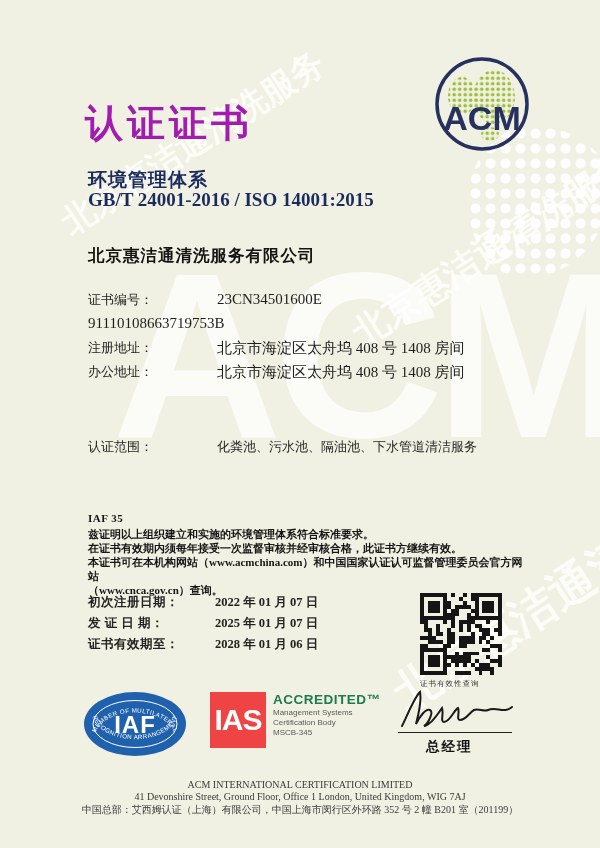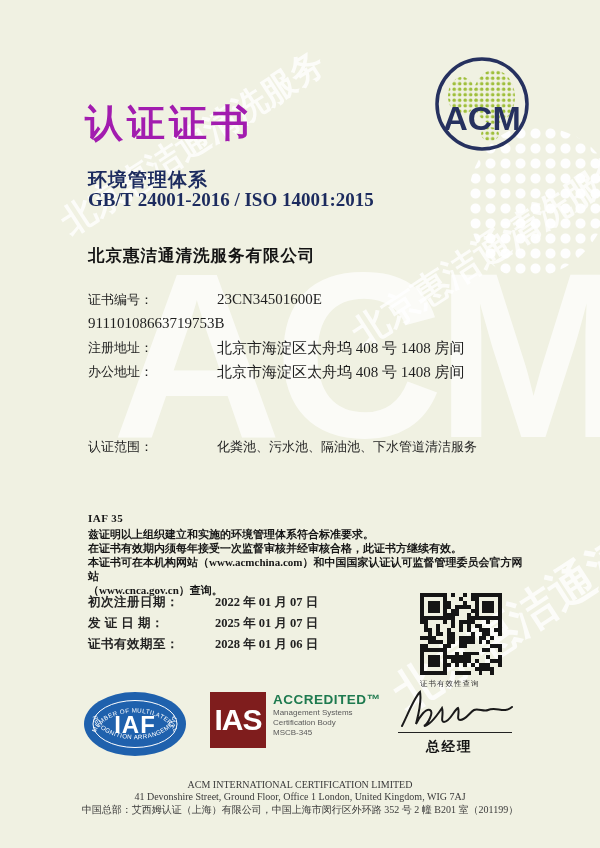--- a/index.html
+++ b/index.html
@@ -59,21 +59,21 @@
 
   .qr-block { left:420px; top:593px; width:82px; }
   .qr { width:82px; height:82px; display:grid; grid-template-columns:repeat(21,1fr); grid-template-rows:repeat(21,1fr); }
   .qr .on { background:#151515; }
   .qr-caption { margin-top:4px; font-size:7.5px; color:#333; letter-spacing:1px; }
 
   .iaf-logo { left:82px; top:690px; width:106px; height:68px; }
 
   .ias-block { left:210px; top:692px; display:flex; align-items:flex-start; }
   .ias-square {
-    width:56px; height:56px; background:#7f1d1d; color:#fff;
+    width:56px; height:56px; background:#ef4444; color:#fff;
     font-family:"Liberation Sans", sans-serif; font-weight:bold; font-size:30px;
     display:flex; align-items:center; justify-content:center; letter-spacing:-1px;
   }
   .ias-text { margin-left:7px; font-family:"Liberation Sans", sans-serif; }
   .ias-text .accredited { color:#1e7a4f; font-weight:bold; font-size:13.5px; letter-spacing:0.5px; line-height:16px; }
   .ias-text .sub { color:#5a5a5a; font-size:8px; line-height:10px; }
 
   .sig-block { left:398px; top:686px; width:126px; }
   .sig-line { border-bottom:1.2px solid #222; width:114px; margin-top:-2px; }
   .sig-title { margin:5px 0 0 28px; font-size:13.5px; font-weight:bold; color:#111; letter-spacing:2px; }

